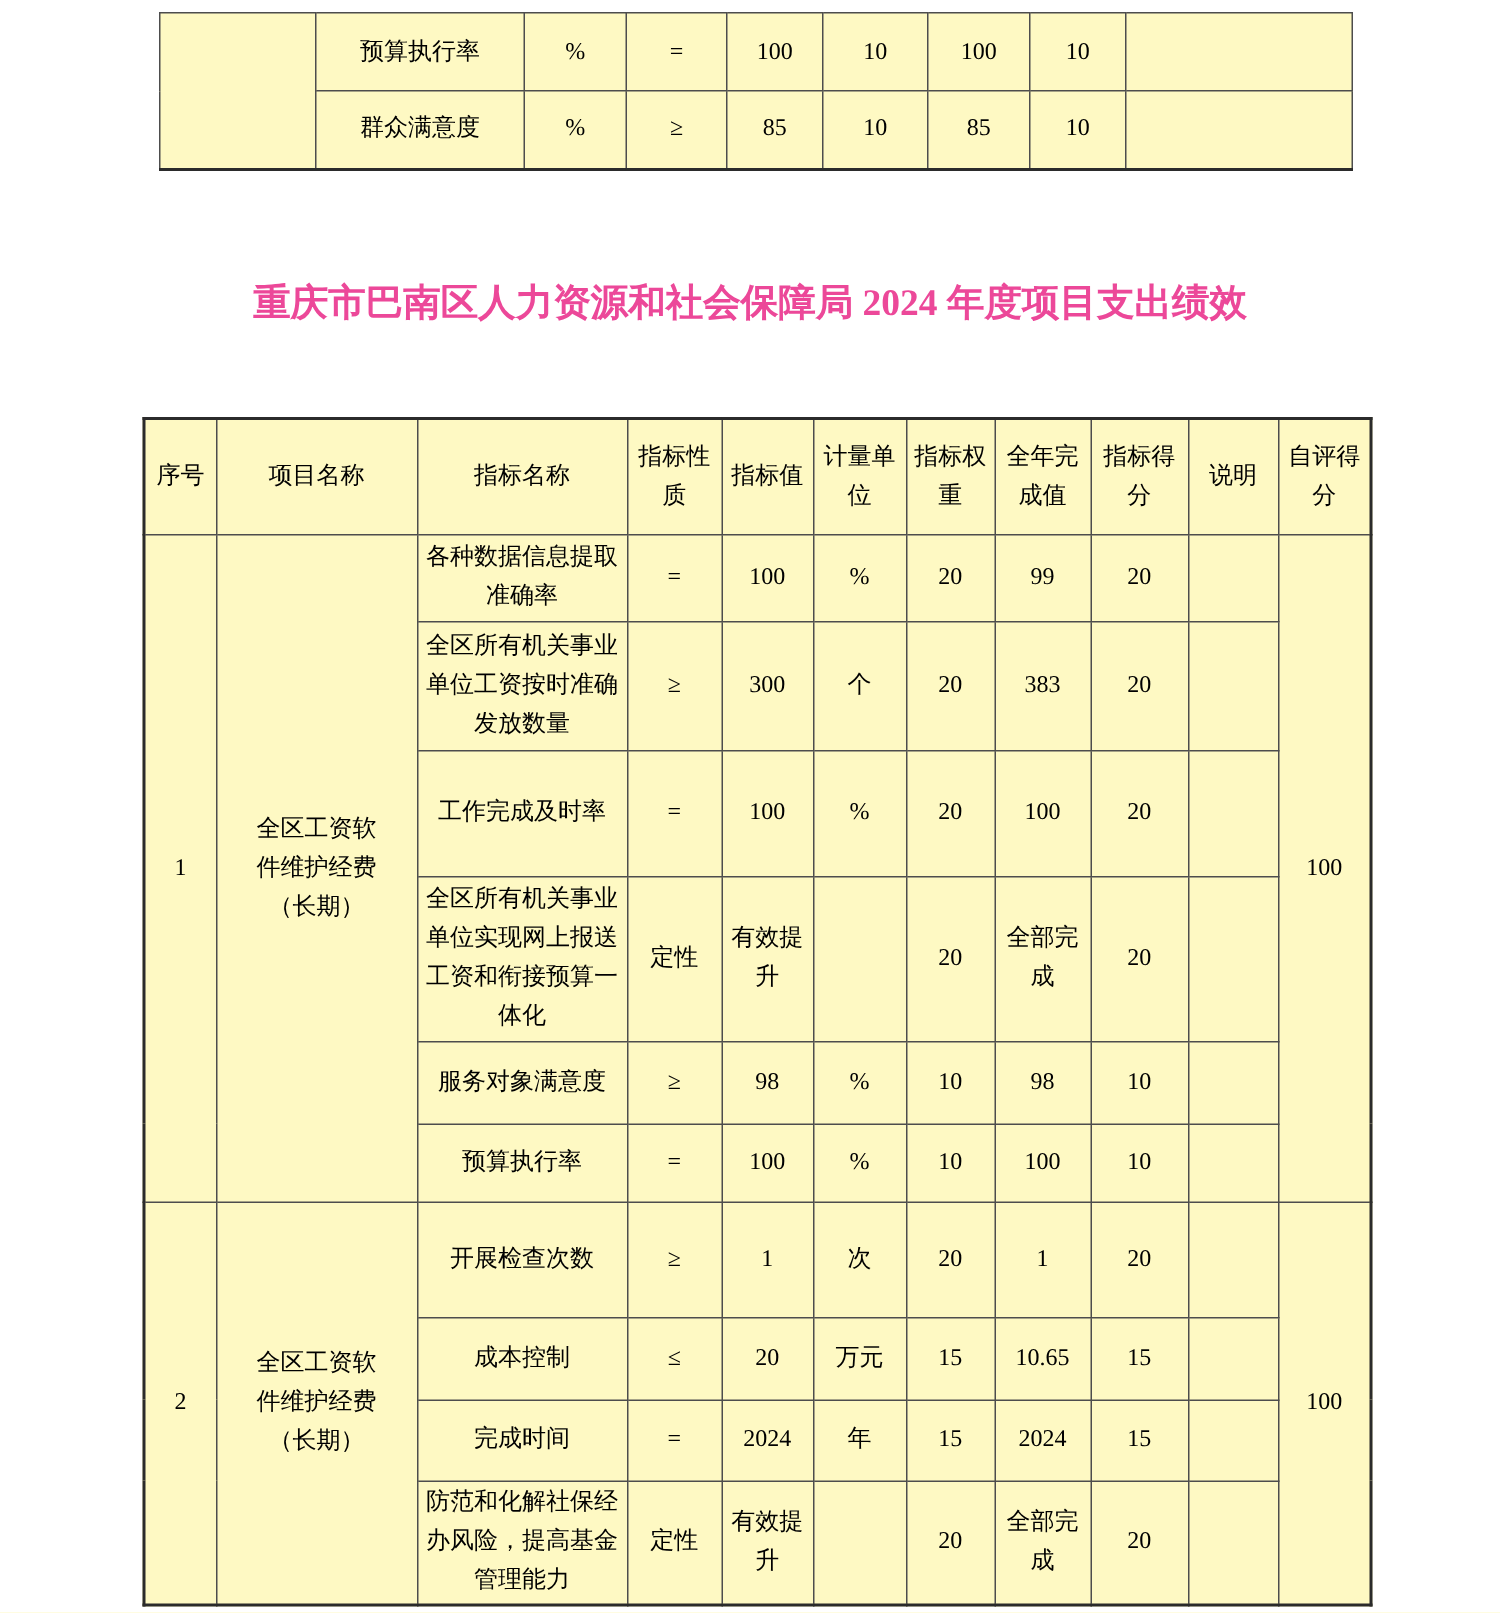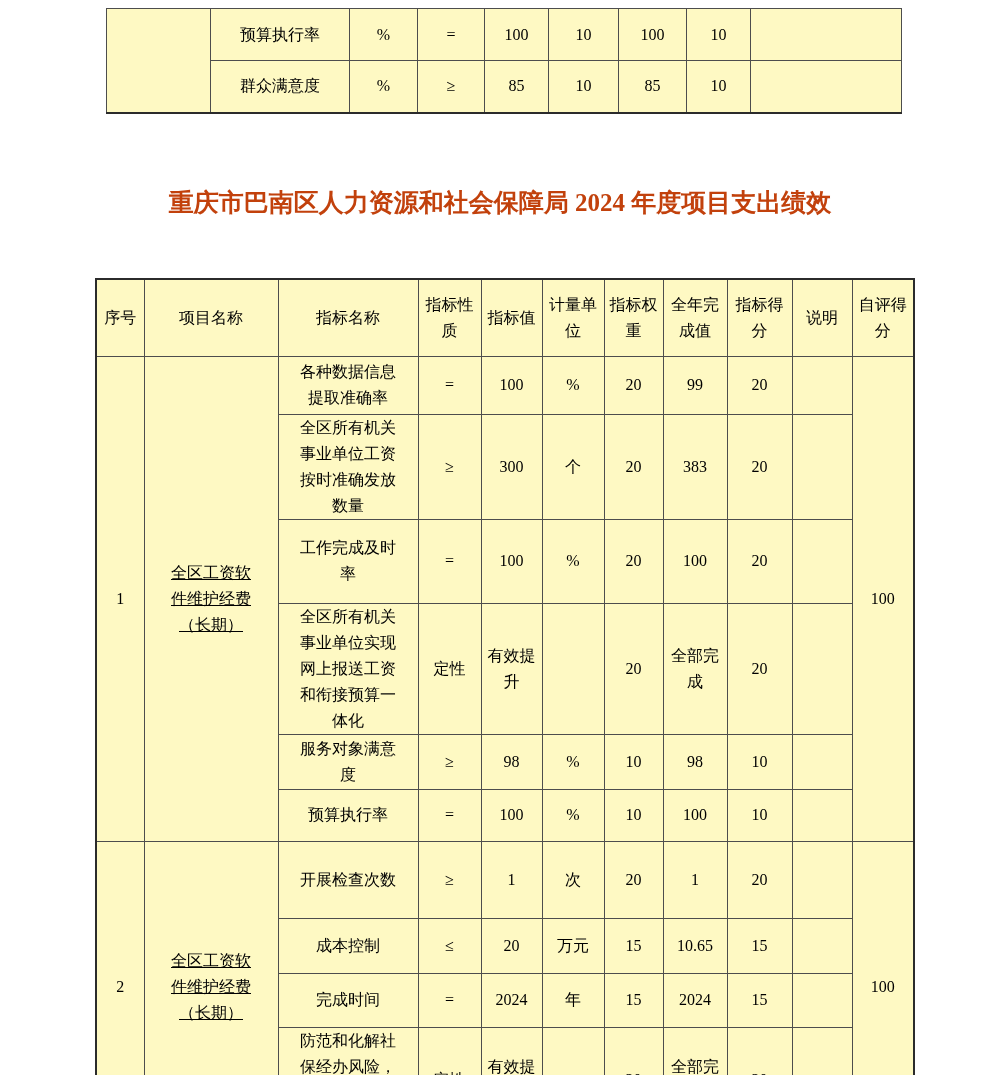--- a/index.html
+++ b/index.html
@@ -37,32 +37,32 @@
     border: 1px solid #3c3c3c;
     border-bottom: 2px solid #2b2b2b;
   }
   
   .t-main {
     left: 95px;
     top: 278px;
     width: 818px;
     border: 2px solid #2b2b2b;
   }
-  .c-name { padding: 0 20px; }   
-  .c-proj { padding: 0 24px; text-decoration: underline; }    
+  .c-name { padding: 0 3px; }   
+  .c-proj { padding: 0 24px; }    
   .page-title {
     position: absolute;
     left: 0;
     top: 177px;
     width: 1000px;
     text-align: center;
     font-size: 25px;
     font-weight: bold;
     line-height: 51px;
-    color: #c2410c;
+    color: #ec4899;
   }
 </style>
 </head>
 <body>
 
 <table class="t-cont">
   <colgroup>
     <col style="width:104px">
       <col style="width:139px">
       <col style="width:68px">

